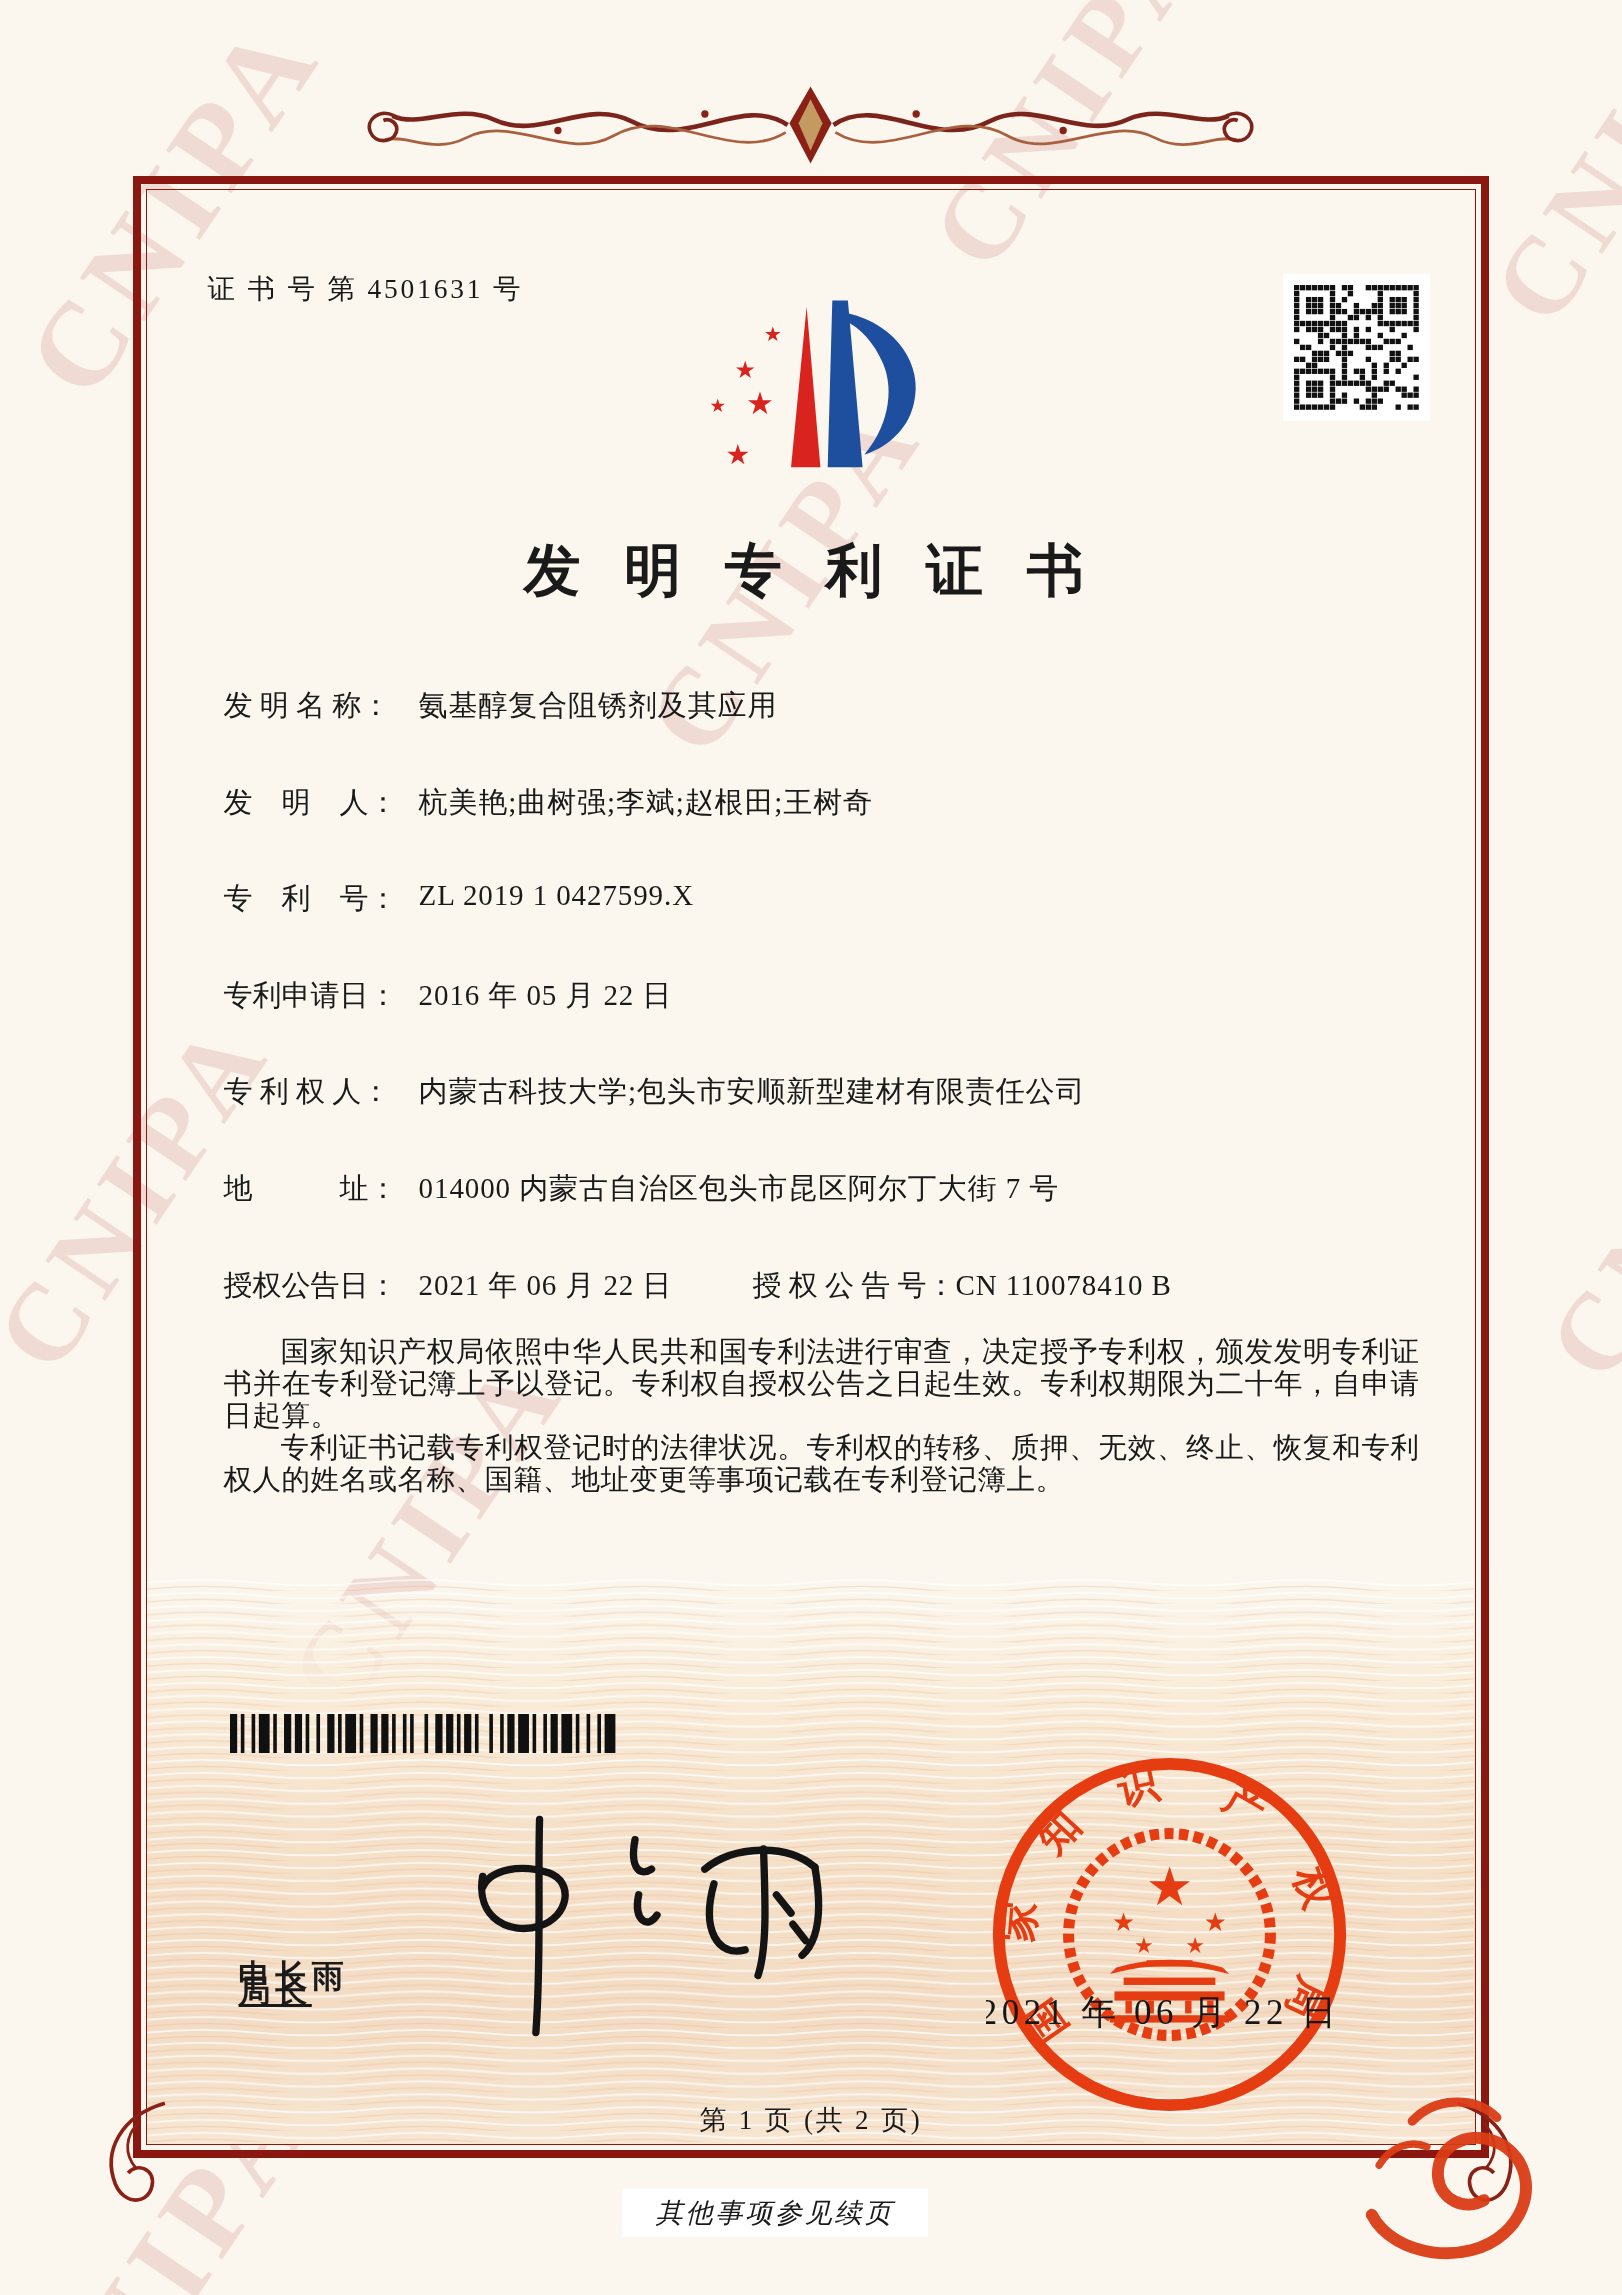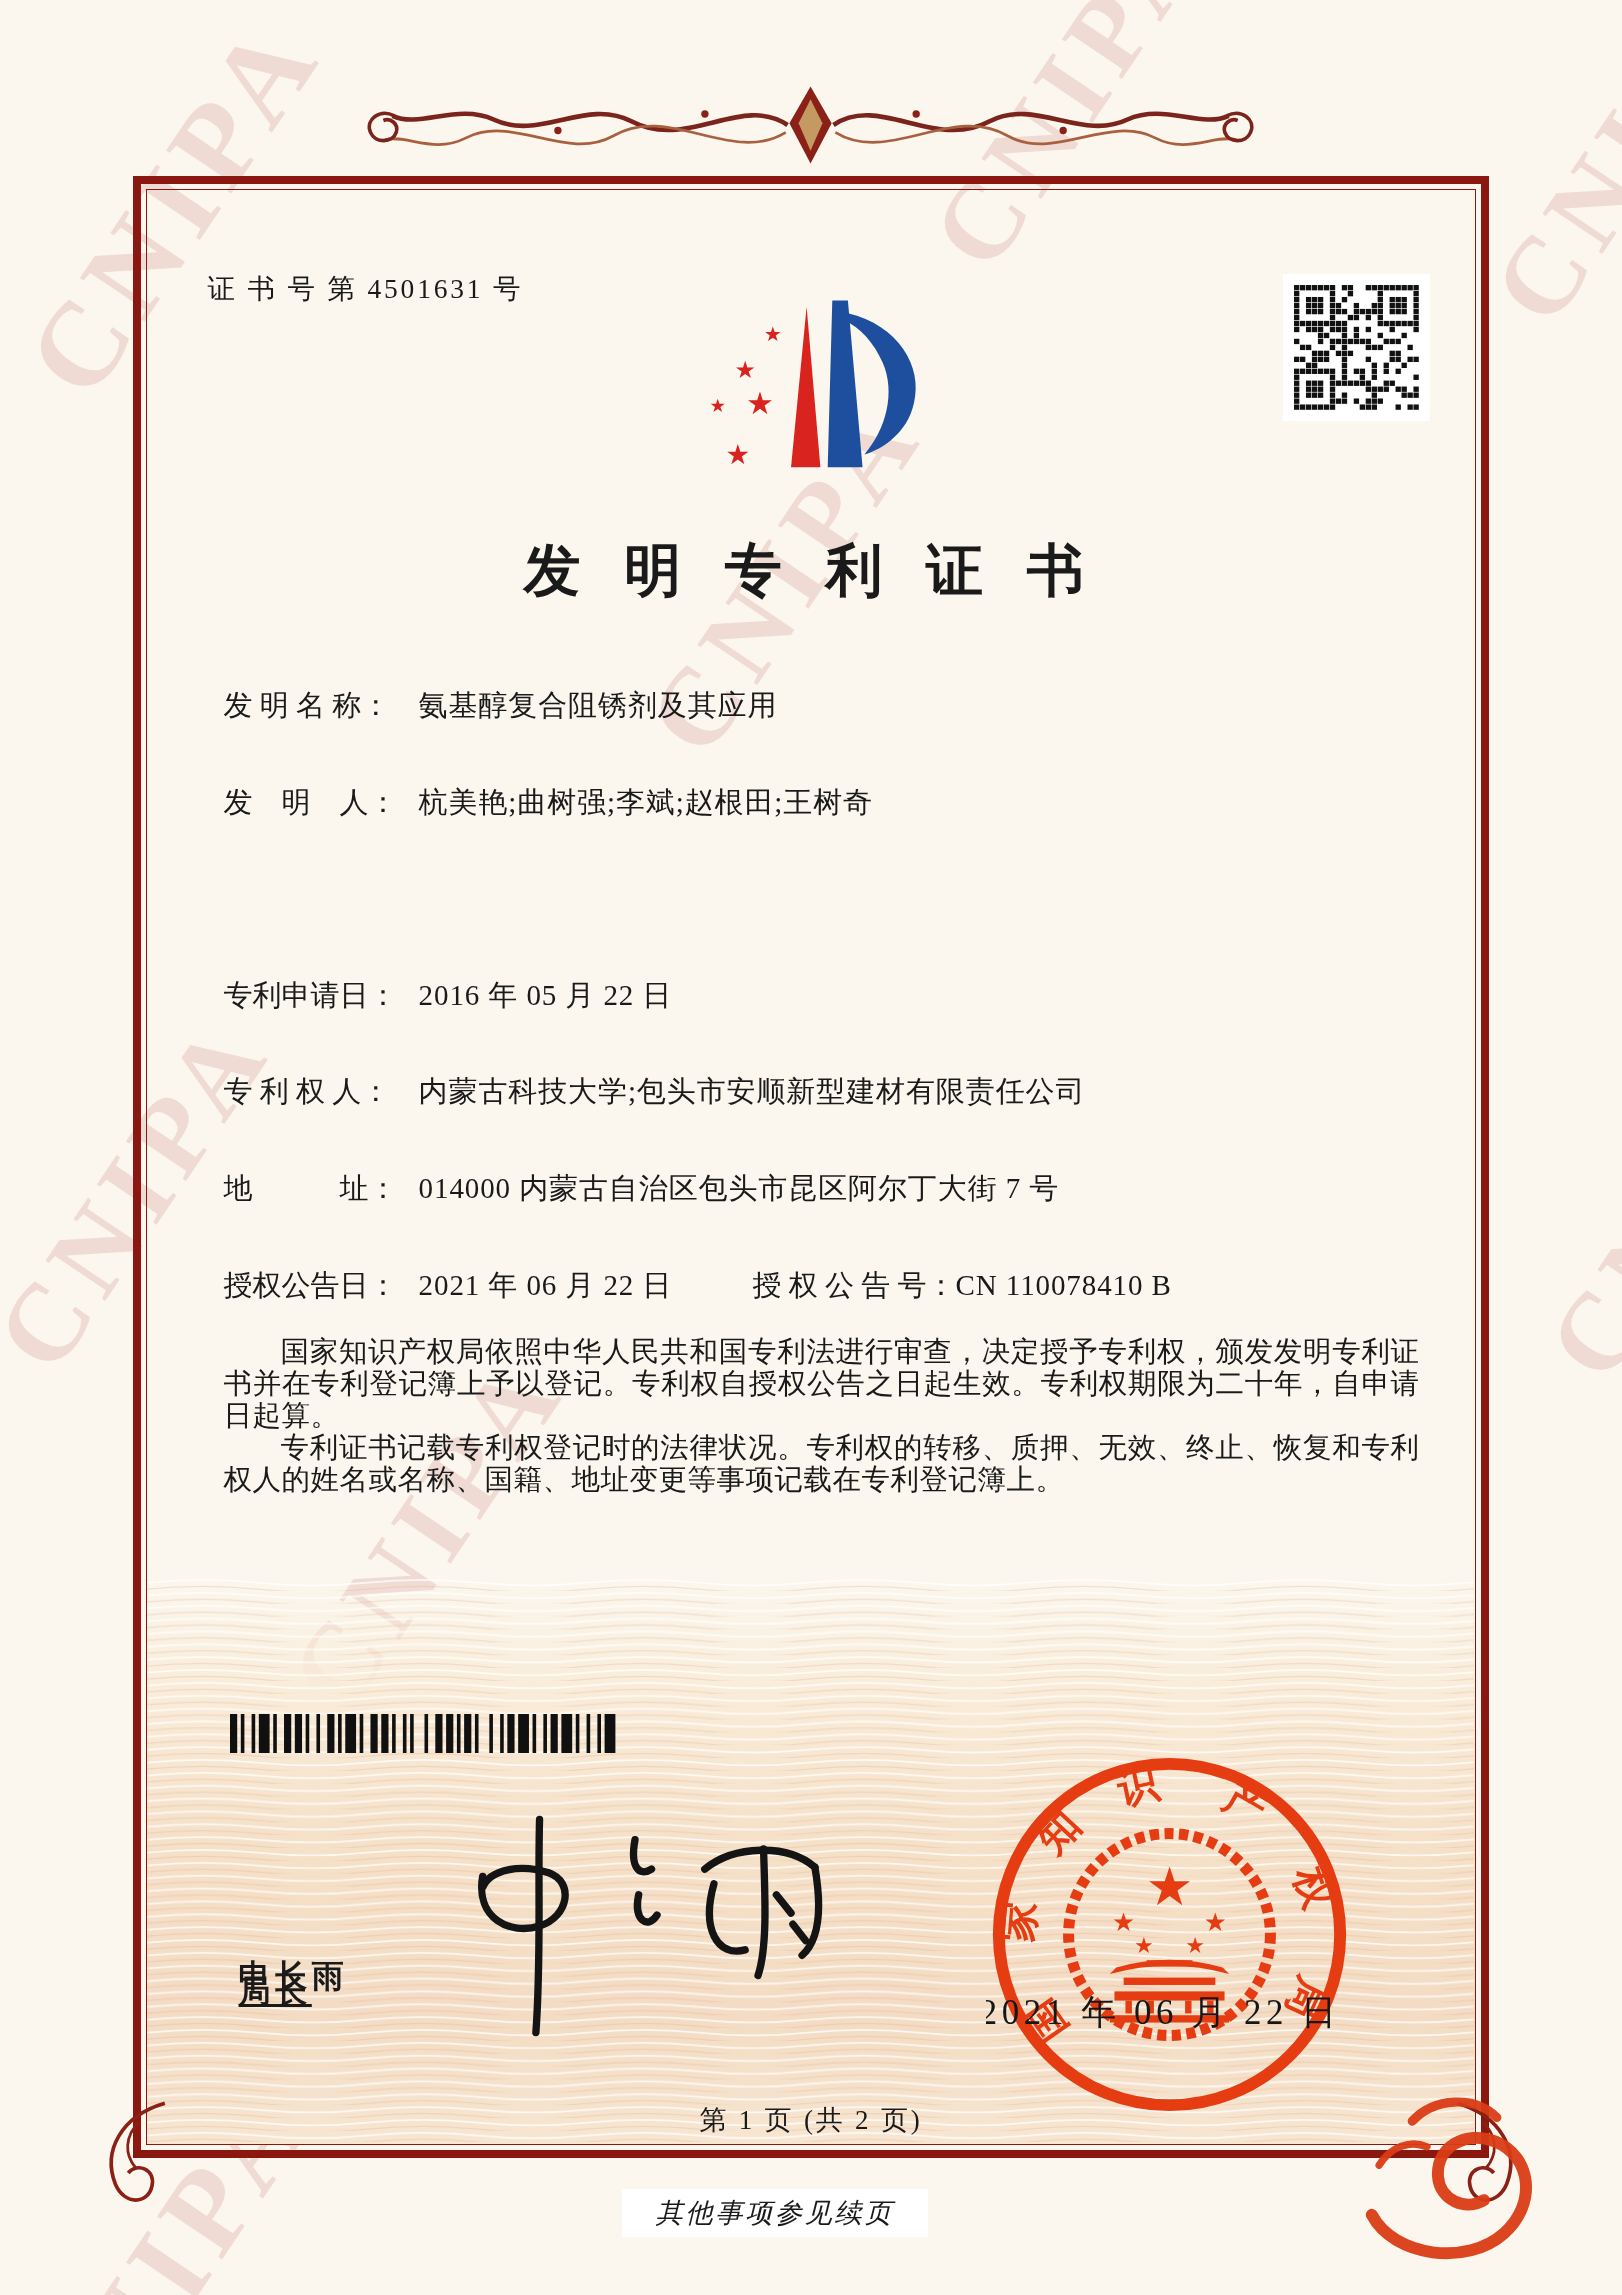--- a/index.html
+++ b/index.html
@@ -354,20 +354,23 @@
       </svg>
 
       <div class="title">发 明 专 利 证 书</div>
 
       <div class="row" style="top:496px">
         <span class="flabel">发 明 名 称：</span><span class="fvalue">氨基醇复合阻锈剂及其应用</span>
       </div>
       <div class="row" style="top:593px">
         <span class="flabel">发　明　人：</span><span class="fvalue">杭美艳;曲树强;李斌;赵根田;王树奇</span>
       </div>
+      <div class="row" style="top:689px">
+        <span class="flabel">专　利　号：</span><span class="fvalue">ZL 2019 1 0427599.X</span>
+      </div>
       <div class="row" style="top:786px">
         <span class="flabel">专利申请日：</span><span class="fvalue">2016 年 05 月 22 日</span>
       </div>
       <div class="row" style="top:882px">
         <span class="flabel">专 利 权 人：</span><span class="fvalue">内蒙古科技大学;包头市安顺新型建材有限责任公司</span>
       </div>
       <div class="row" style="top:979px">
         <span class="flabel">地　　　址：</span><span class="fvalue">014000 内蒙古自治区包头市昆区阿尔丁大街 7 号</span>
       </div>
       <div class="row" style="top:1076px">

